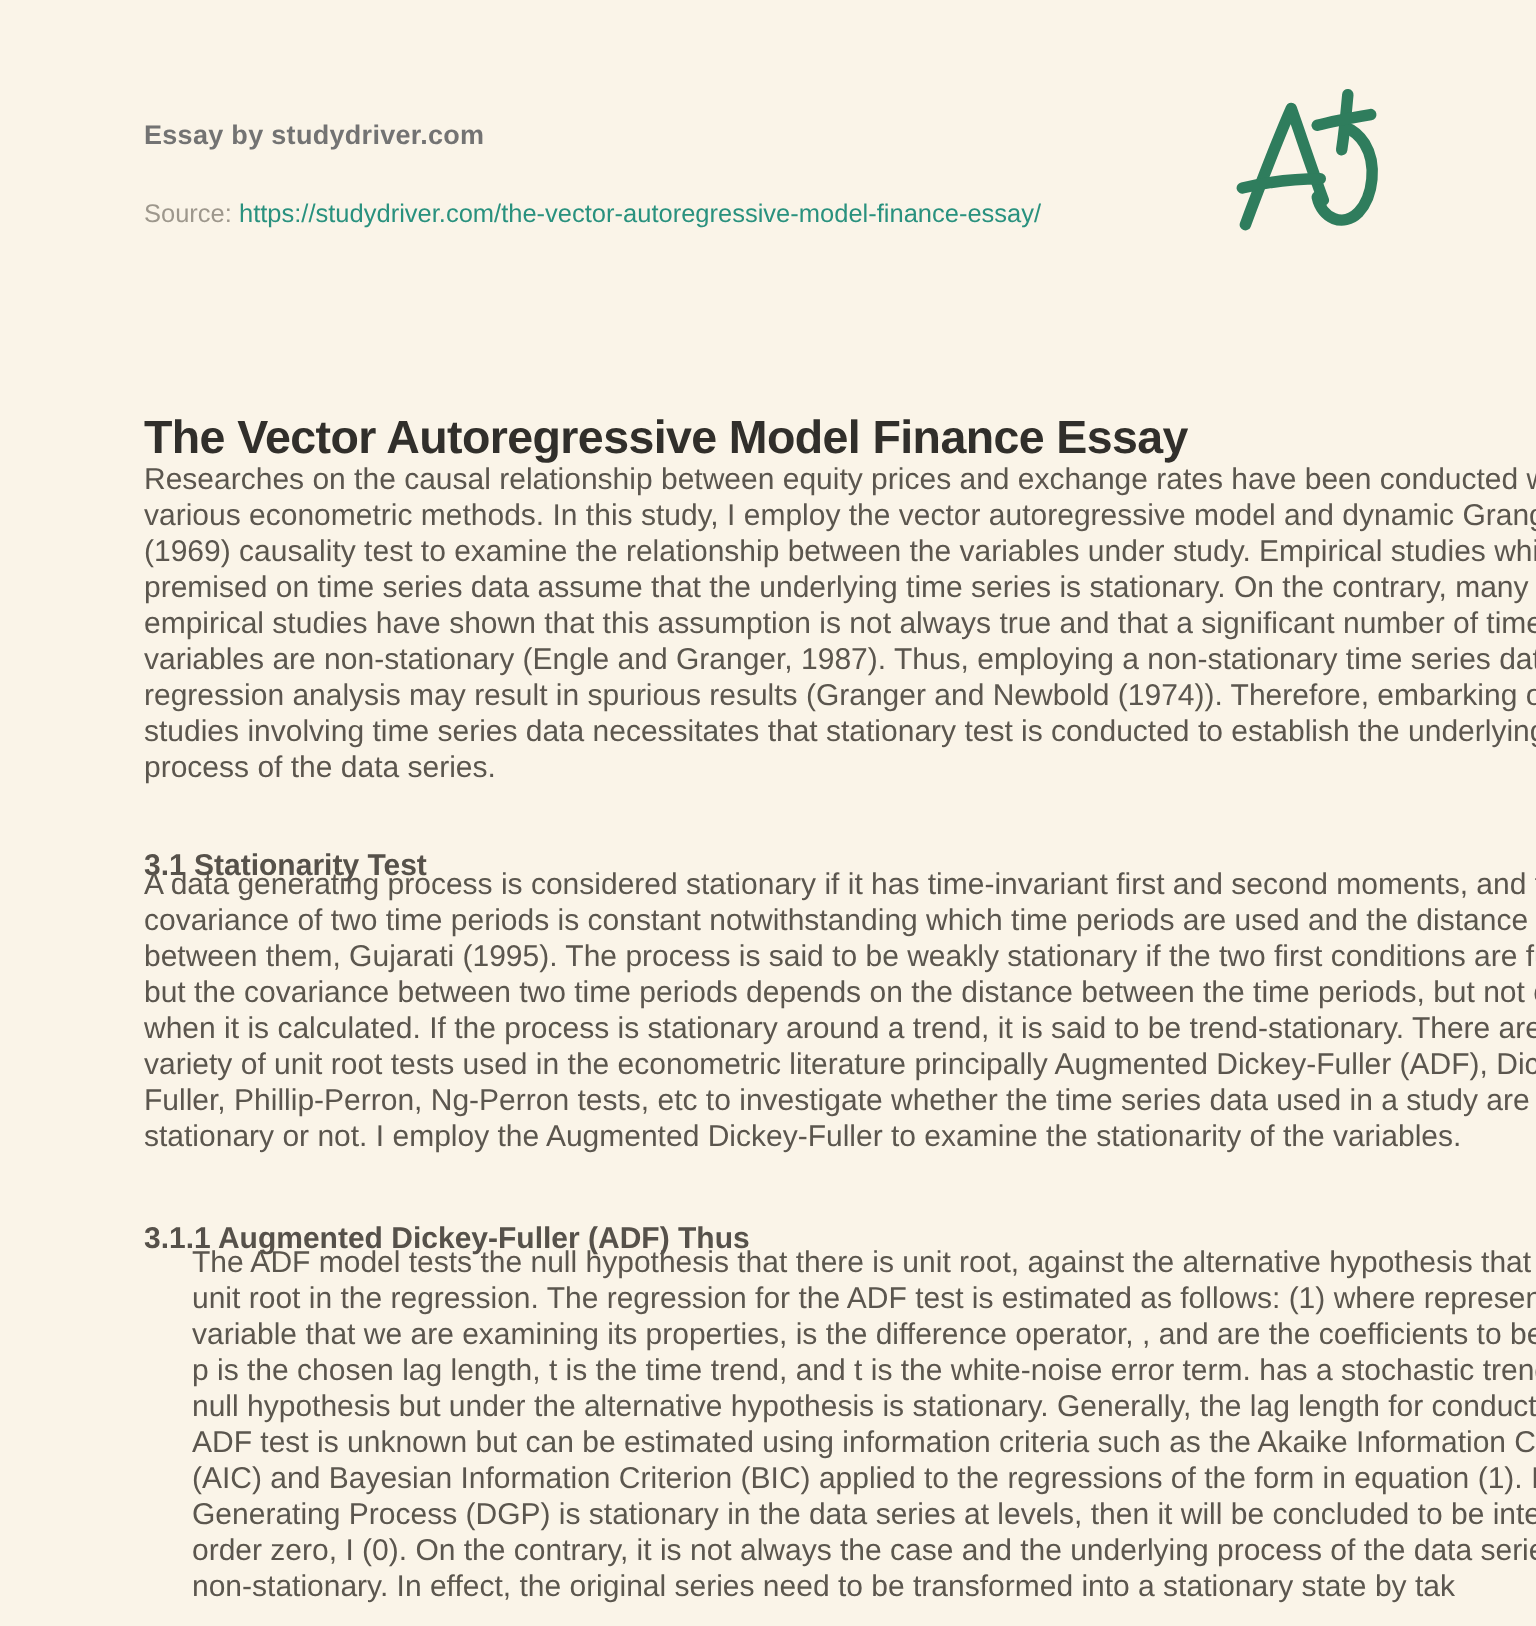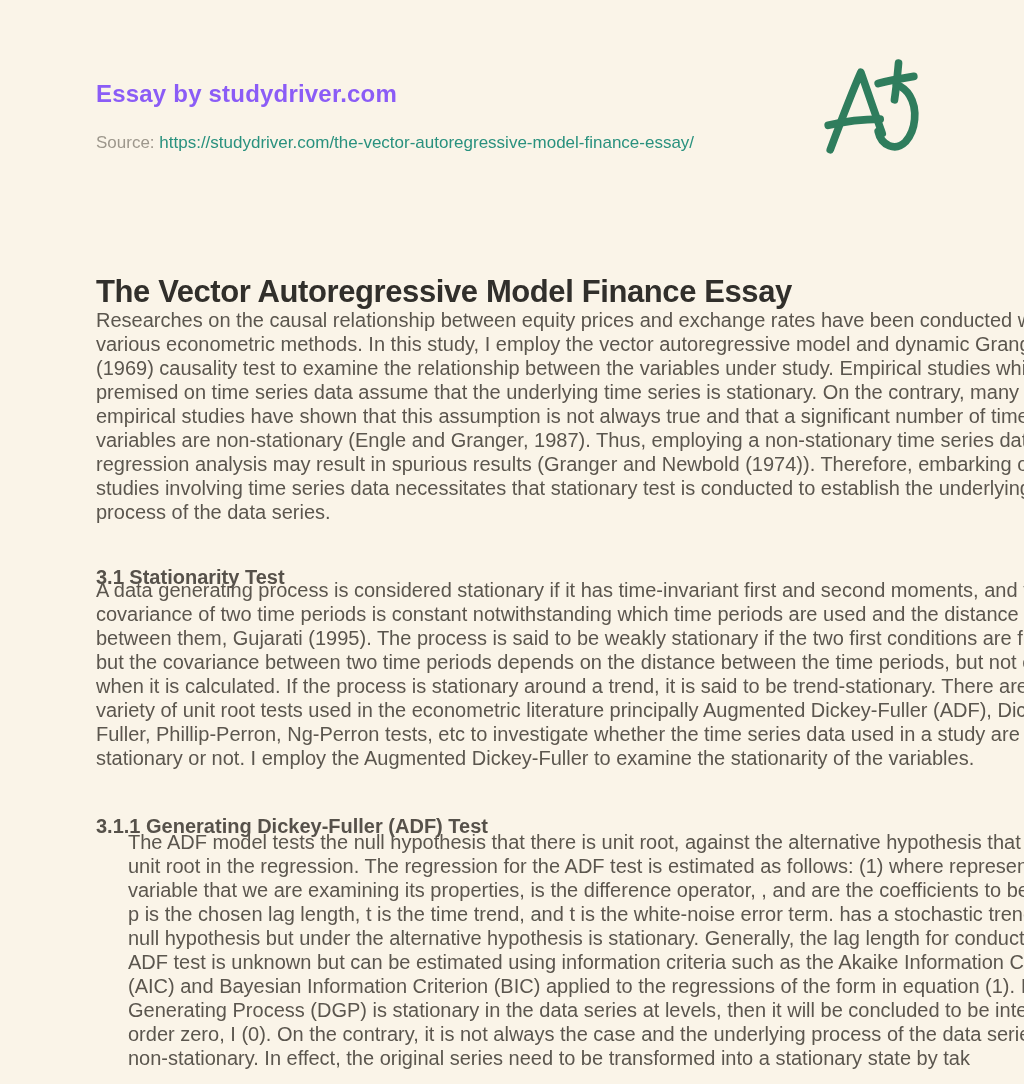--- a/index.html
+++ b/index.html
@@ -7,23 +7,23 @@
     width: 1024px;
     height: 1084px;
     position: relative;
     overflow: hidden;
     background: #faf4e8;
     font-family: "Liberation Sans", sans-serif;
   }
   .abs { position: absolute; }
   .byline {
     left: 96px; top: 80px;
-    font-size: 24px;
+    font-size: 18px;
     font-weight: 700;
-    color: #8b5cf6;
+    color: #737373;
     letter-spacing: 0.2px;
     white-space: pre;
   }
   .source-row {
     left: 96px; top: 133px;
     font-size: 17px;
     color: #9d978c;
     white-space: pre;
   }
   .source-link {
@@ -104,21 +104,21 @@
 
 <div class="abs para p2">A data generating process is considered stationary if it has time-invariant first and second moments, and the
 covariance of two time periods is constant notwithstanding which time periods are used and the distance
 between them, Gujarati (1995). The process is said to be weakly stationary if the two first conditions are fulfilled
 but the covariance between two time periods depends on the distance between the time periods, but not on
 when it is calculated. If the process is stationary around a trend, it is said to be trend-stationary. There are a
 variety of unit root tests used in the econometric literature principally Augmented Dickey-Fuller (ADF), Dickey-
 Fuller, Phillip-Perron, Ng-Perron tests, etc to investigate whether the time series data used in a study are
 stationary or not. I employ the Augmented Dickey-Fuller to examine the stationarity of the variables.</div>
 
-<h2 class="abs section-heading h2-2">3.1.1 Generating Dickey-Fuller (ADF) Test</h2>
+<h2 class="abs section-heading h2-2">3.1.1 Augmented Dickey-Fuller (ADF) Thus</h2>
 
 <div class="abs para p3">The ADF model tests the null hypothesis that there is unit root, against the alternative hypothesis that there is no
 unit root in the regression. The regression for the ADF test is estimated as follows: (1) where represents the
 variable that we are examining its properties, is the difference operator, , and are the coefficients to be estimated,
 p is the chosen lag length, t is the time trend, and t is the white-noise error term. has a stochastic trend under the
 null hypothesis but under the alternative hypothesis is stationary. Generally, the lag length for conducting the
 ADF test is unknown but can be estimated using information criteria such as the Akaike Information Criterion
 (AIC) and Bayesian Information Criterion (BIC) applied to the regressions of the form in equation (1). If the Data
 Generating Process (DGP) is stationary in the data series at levels, then it will be concluded to be integrated of
 order zero, I (0). On the contrary, it is not always the case and the underlying process of the data series may be

